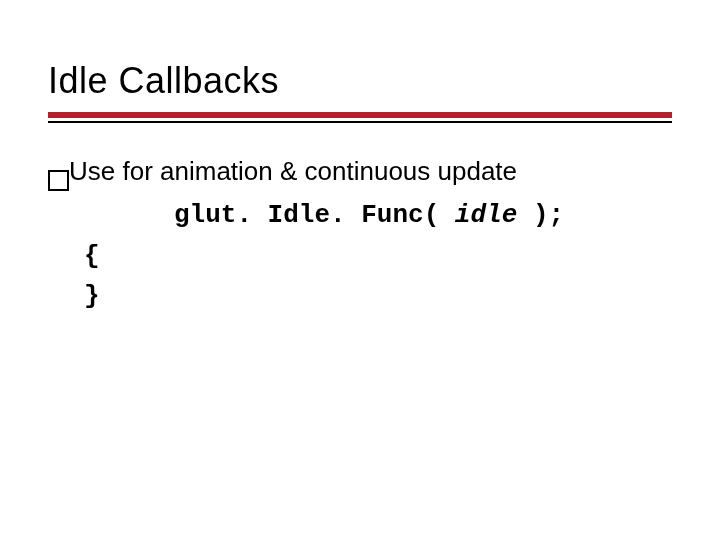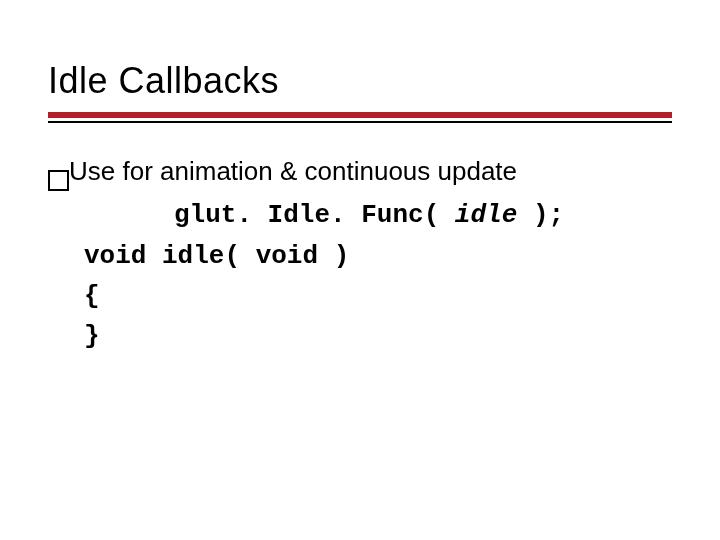--- a/index.html
+++ b/index.html
@@ -91,20 +91,19 @@
 
   <div class="body">
 
     <div class="bullet-row">
       <span class="bullet-box"></span>
       <span class="bullet-text">Use for animation &amp; continuous update</span>
     </div>
 
     <div class="code-block">
       <div class="code-line indent-call"><span>glut. Idle. Func( </span><span class="param-italic">idle</span><span> );</span></div>
-      <div class="code-line">void idle( void )</div>
       <div class="code-line">{</div>
       <div class="code-line">}</div>
     </div>
 
   </div>
 
 </div>
 
 </body></html>

